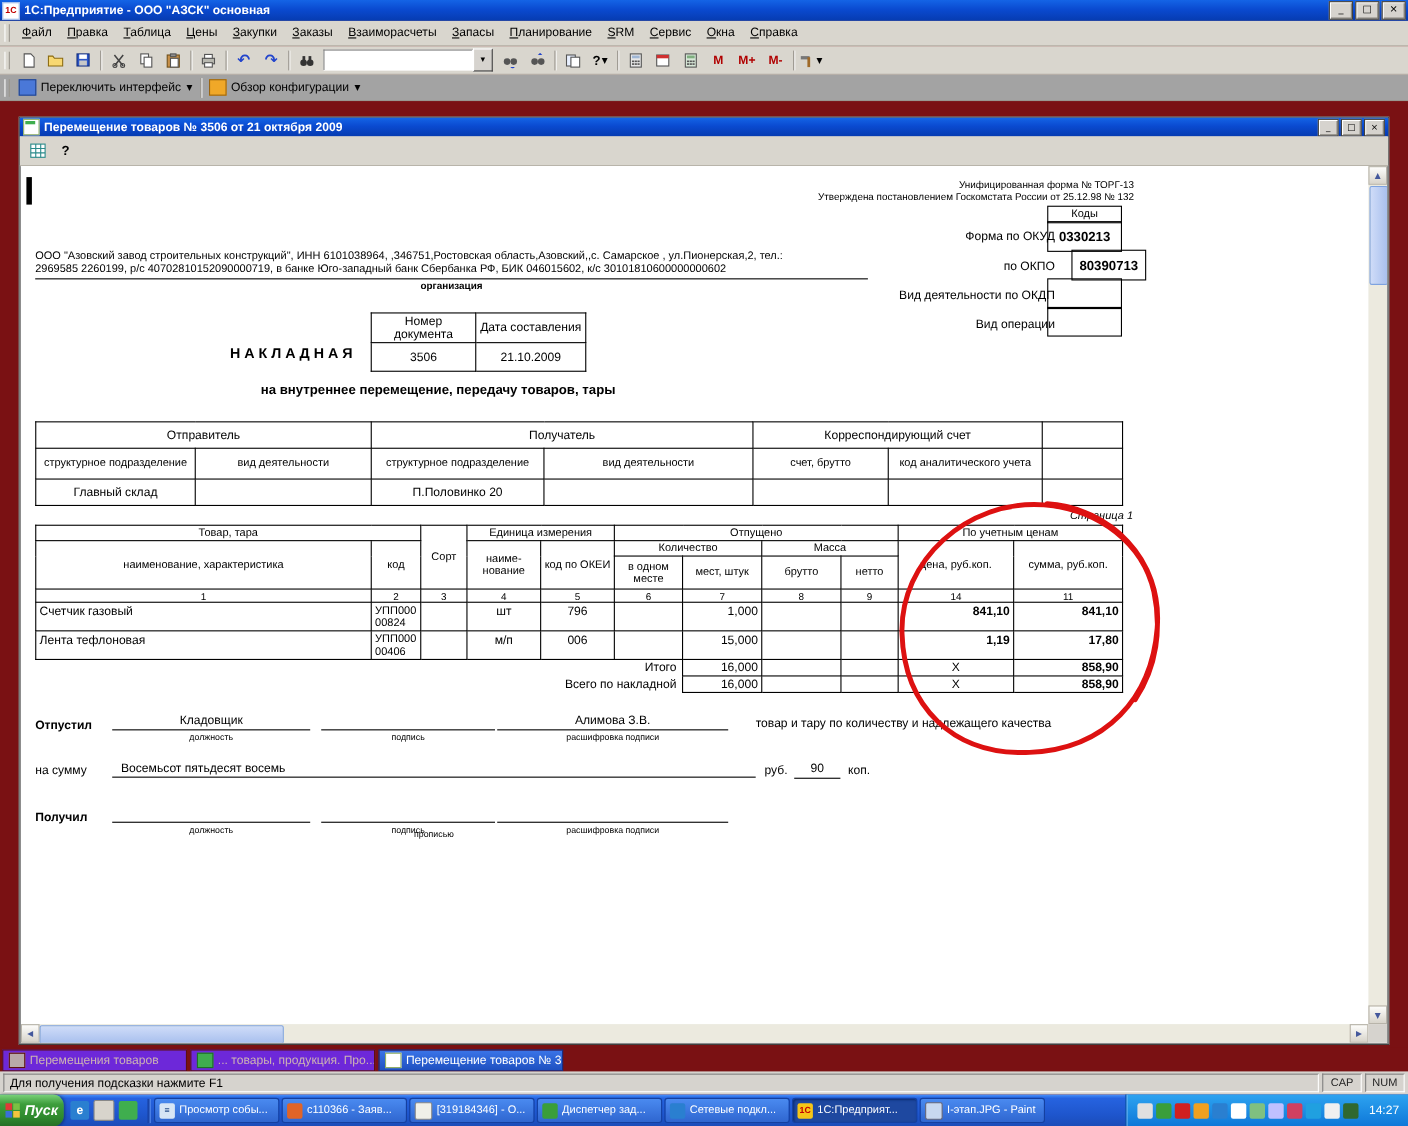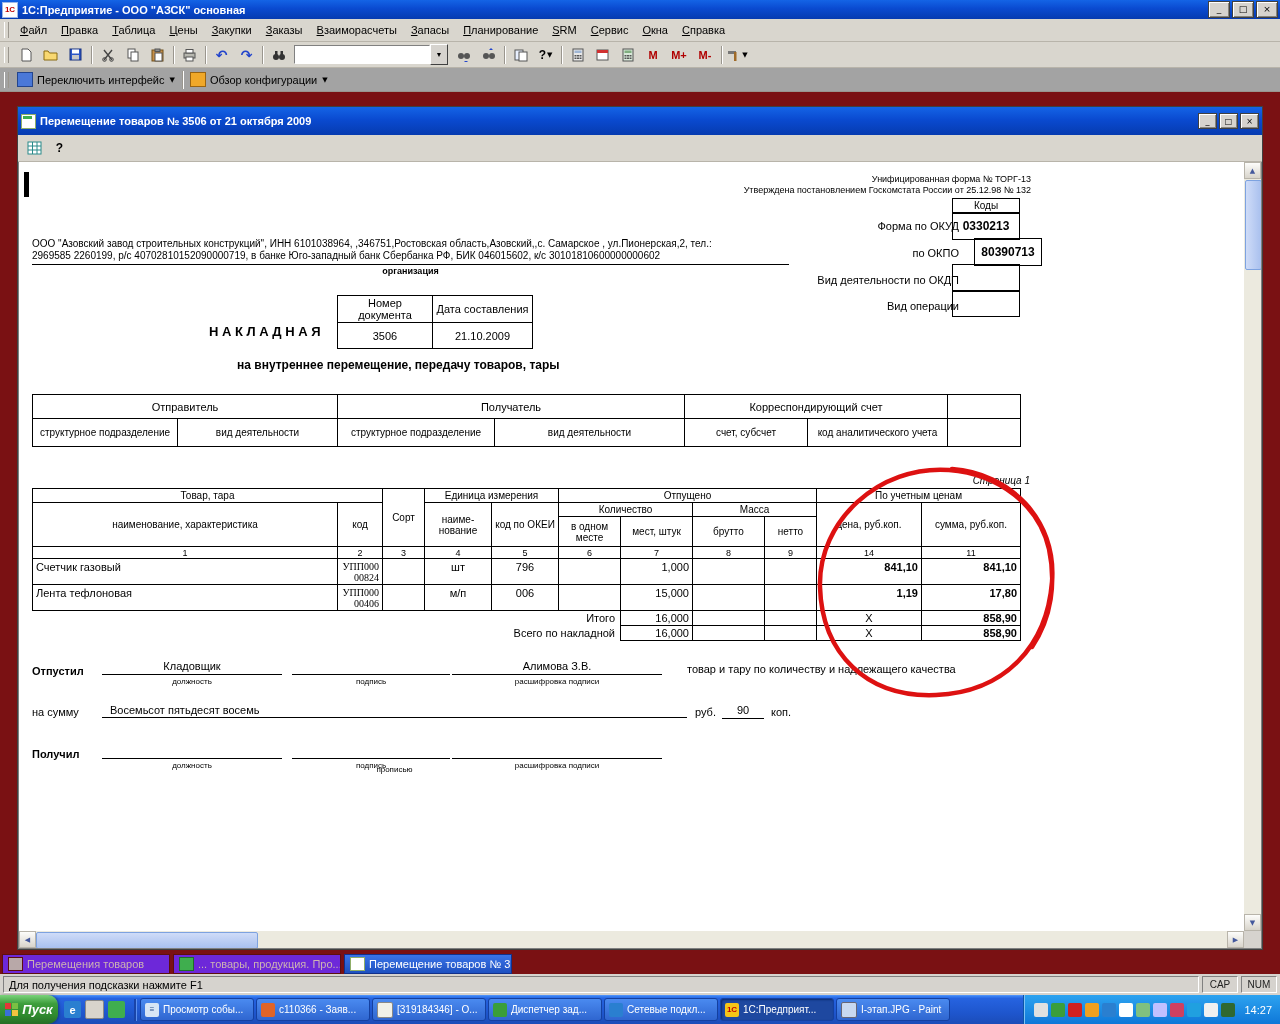--- a/index.html
+++ b/index.html
@@ -44,21 +44,21 @@
   .ddarrow{font-size:7px;color:#000;margin-left:1px;font-family:"DejaVu Sans",sans-serif;}
   .tb2-label{font-size:11px;padding:2px 4px;display:flex;align-items:center;gap:4px;}
   .mini-ic{width:14px;height:13px;display:inline-block;}
 
   
   .workspace{position:absolute;top:92px;left:0;width:1280px;height:860px;background:#7a1113;}
   .doc-window{position:absolute;left:17px;top:14px;width:1246px;height:844px;
     background:#d6d3ce;border:1px solid #404040;
     box-shadow:inset 1px 1px 0 #f0ede8,inset -1px -1px 0 #87847c;
     display:flex;flex-direction:column;box-sizing:border-box;}
-  .doc-titlebar{height:28px;background:linear-gradient(180deg,#1464e6,#0a4ad0 45%,#063bb0);
+  .doc-titlebar{height:17px;background:linear-gradient(180deg,#1464e6,#0a4ad0 45%,#063bb0);
     display:flex;align-items:center;color:#fff;padding:0 3px;flex:none;}
   .doc-titlebar .t-text{font-size:11px;font-weight:bold;flex:1;margin-left:4px;}
   .doc-icon{width:13px;height:13px;background:#fff;border:1px solid #8fae68;position:relative;}
   .doc-icon::after{content:"";position:absolute;left:1px;top:1px;width:9px;height:3px;background:#3fae4e;}
   .dbtn{width:17px;height:14px;background:#d6d3ce;border:1px solid #404040;
     box-shadow:inset 1px 1px 0 #fff,inset -1px -1px 0 #87847c;font-size:8px;
     display:flex;align-items:center;justify-content:center;color:#000;margin-left:2px;font-family:"DejaVu Sans",sans-serif;}
   .doc-toolbar{height:26px;background:#d9d6ce;display:flex;align-items:center;
     padding-left:4px;border-bottom:1px solid #b8b4aa;flex:none;}
   .doc-body{flex:1;position:relative;background:#fff;border:1px solid #808080;border-top:none;overflow:hidden;}
@@ -104,21 +104,21 @@
   .parties .p1 td{height:24px;}
   .parties .p2 td{font-size:10px;height:28px;}
   .parties .p3 td{height:24px;}
   .goods{left:13px;top:326px;}
   .goods .h1 td,.goods .h2 td{font-size:10px;height:14px;padding:0 2px;}
   .goods .h3 td{font-size:10px;height:30px;padding:0 2px;}
   .goods .hn td{font-size:9px;height:12px;padding:0;}
   .goods .dr td{height:26px;vertical-align:top;padding-top:2px;}
   .goods .dr .lft{text-align:left;}
   .goods .dr .rgt,.goods .rgt{text-align:right;}
-  .goods .code-cell{font-size:10px;word-break:break-all;line-height:11px;text-align:right;font-family:Liberation Serif, serif;}
+  .goods .code-cell{font-size:10px;word-break:break-all;line-height:11px;text-align:left;}
   .goods .bold{font-weight:bold;}
   .goods .tot td{height:15px;}
   .goods .tot .lbl{border:none;text-align:right;font-size:11px;padding-right:5px;}
 
   .fld{position:absolute;border-bottom:1px solid #000;height:16px;line-height:16px;
     font-size:11px;text-align:center;}
   .cap{position:absolute;font-size:8px;text-align:center;}
   .sig-lbl{position:absolute;font-weight:bold;font-size:11px;}
   .sig-txt{position:absolute;font-size:11px;}
 
@@ -439,22 +439,31 @@
               <td colspan="2">Отправитель</td>
               <td colspan="2">Получатель</td>
               <td colspan="2">Корреспондирующий счет</td>
               <td></td>
             </tr>
             <tr class="p2">
               <td>структурное подразделение</td>
               <td>вид деятельности</td>
               <td>структурное подразделение</td>
               <td>вид деятельности</td>
-              <td>счет, субсчет</td>
+              <td>счет, брутто</td>
               <td>код аналитического учета</td>
+              <td></td>
+            </tr>
+            <tr class="p3">
+              <td>Главный склад</td>
+              <td></td>
+              <td>П.Половинко 20</td>
+              <td></td>
+              <td></td>
+              <td></td>
               <td></td>
             </tr>
           </tbody>
             </table>
 
           <div class="abs page-lbl">Страница 1</div>
 
           <table class="grid abs goods">
             <colgroup>
               <col style="width:305px">

